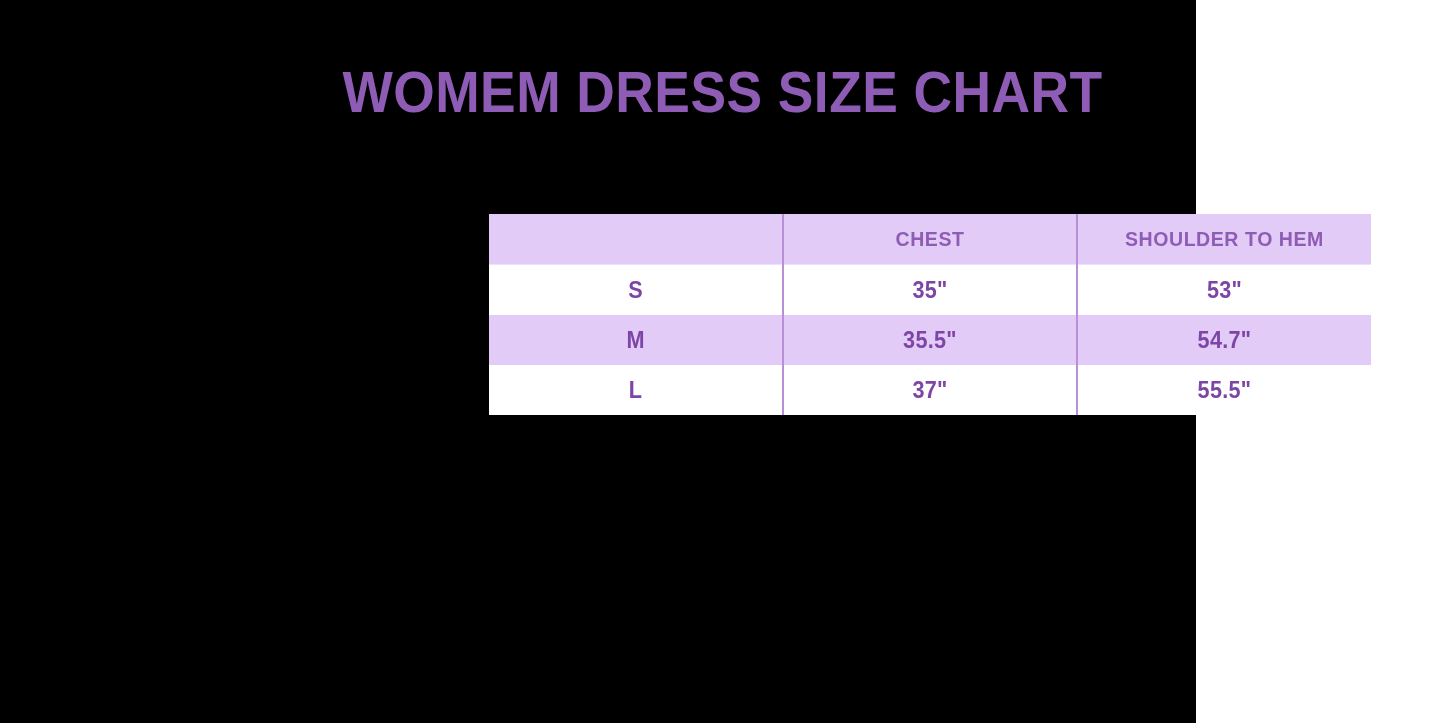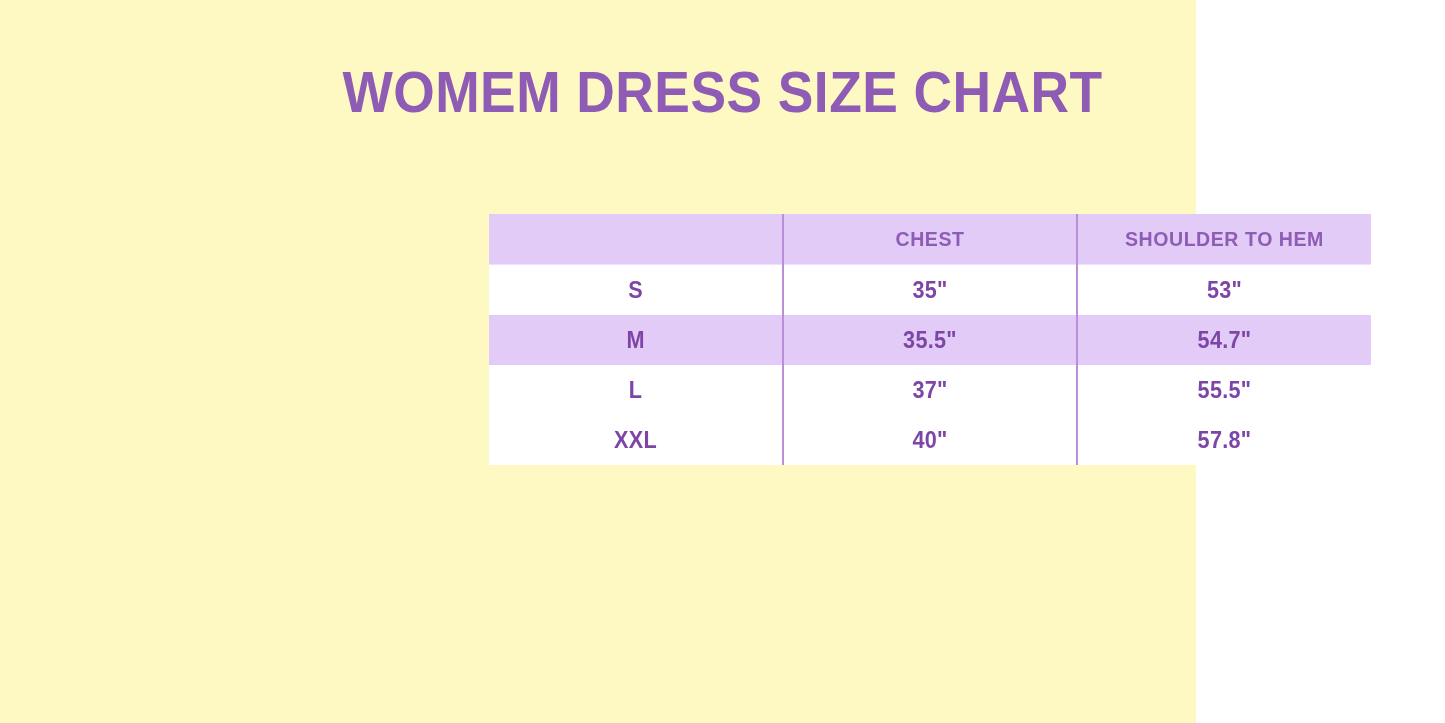--- a/index.html
+++ b/index.html
@@ -11,21 +11,21 @@
     height: 723px;
     background: #ffffff;
     font-family: "Liberation Sans", sans-serif;
     overflow: hidden;
   }
 
   .page {
     position: relative;
     width: 1196px;
     height: 723px;
-    background: #fef9c3;
+    background: #000000;
   }
 
   .chart-title {
     position: absolute;
     left: 0;
     top: 57px;
     width: 1445px;
     text-align: center;
     font-size: 58px;
     line-height: 70px;
@@ -139,23 +139,18 @@
         <td class="col-div">54.7"</td>
       </tr>
 
       <tr>
         <td class="size-cell">L</td>
         <td class="col-div">37"</td>
         <td class="col-div">55.5"</td>
       </tr>
 
 
-      <tr>
-        <td class="size-cell">XXL</td>
-        <td class="col-div">40"</td>
-        <td class="col-div">57.8"</td>
-      </tr>
 
 
     </tbody>
   </table>
 
 </div>
 
 </body></html>

